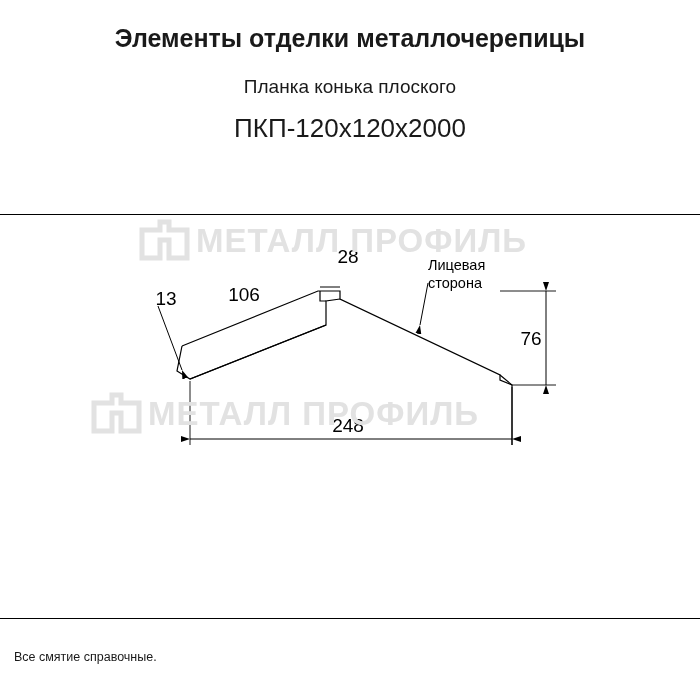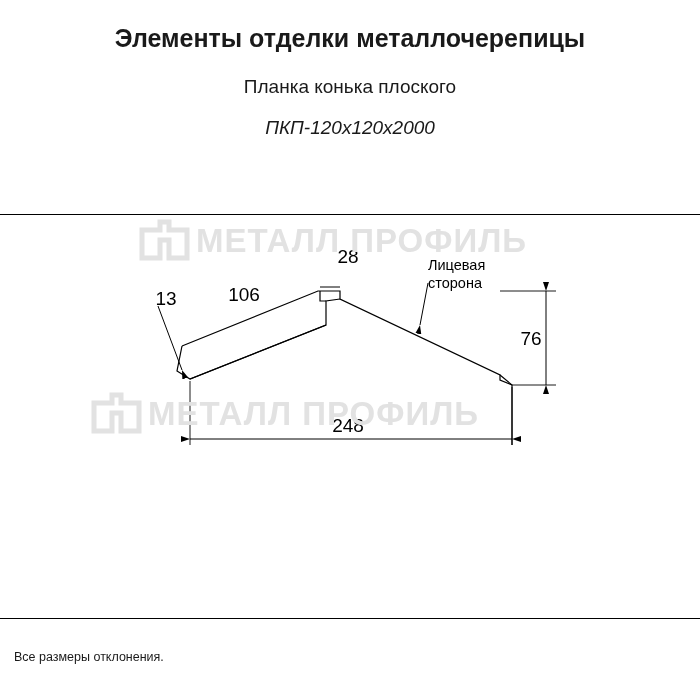--- a/index.html
+++ b/index.html
@@ -35,26 +35,25 @@
     margin: 0;
   }
   .sub-title {
     font-size: 19px;
     font-weight: normal;
     line-height: 26px;
     margin: 15px;
     margin-top: 20px;
   }
   .sub-title2 {
-    font-size: 19px;
+    font-size: 26px;
     font-weight: normal;
     line-height: 26px;
     margin: 0;
     margin-top: 3px;
-    font-style: italic;
   }
   .hr-line {
     position: absolute;
     left: 0;
     top: 214px;
     width: 700px;
     height: 1px;
     background: #000000;
   }
   .hr-line-bottom {
@@ -197,16 +196,16 @@
         <line x1="512" y1="172" x2="512" y2="230" stroke="#000" stroke-width="0.9"></line>
         <line x1="190" y1="224" x2="512" y2="224" stroke="#000" stroke-width="1" marker-start="url(#arrow-start)" marker-end="url(#arrow-end)"></line>
         <text class="dim-text" x="348" y="217" text-anchor="middle">248</text>
       </g>
     </svg>
   </div>
 
   <div class="hr-line-bottom"></div>
 
   <div class="footer">
-    <div>Все размеры отклонения.</div>
+    <div>Все смятие справочные.</div>
   </div>
 
 </div>
 
 </body></html>

